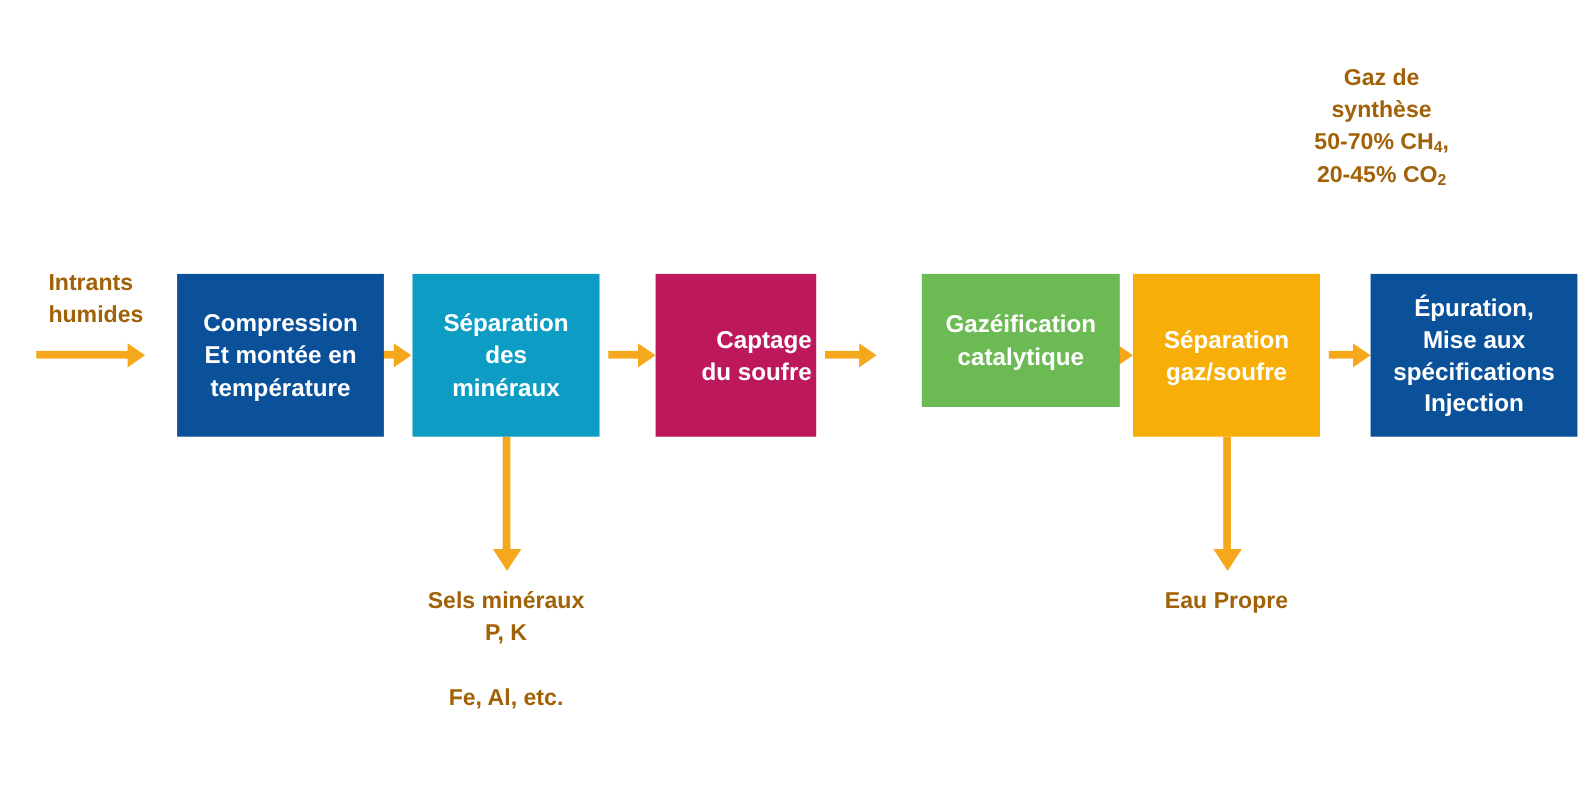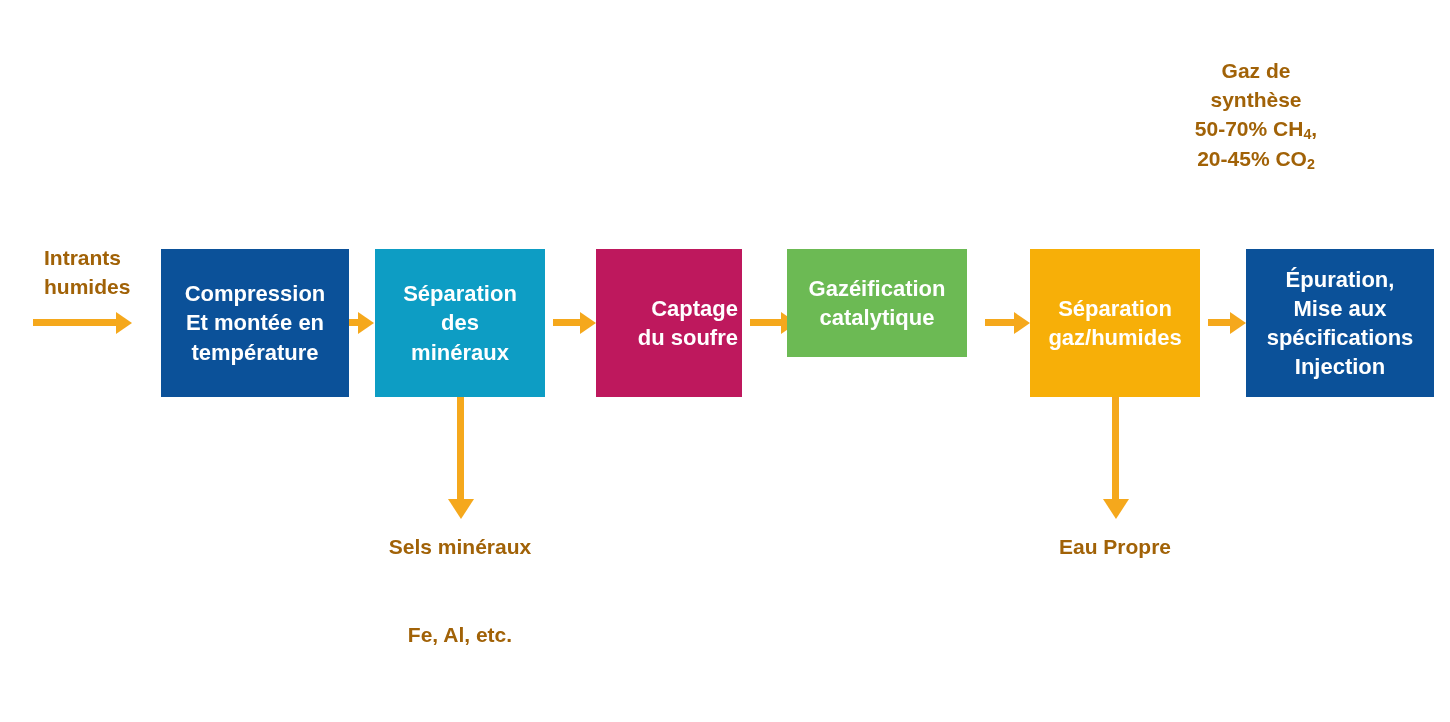--- a/index.html
+++ b/index.html
@@ -113,46 +113,47 @@
     <span class="ln">Séparation</span>
     <span class="ln">des</span>
     <span class="ln">minéraux</span>
   </div>
 
   <div class="box" style="left:596px; top:249px; width:146px; height:148px; background:#be185d;align-items:flex-end;">
     <span class="ln">Captage</span>
     <span class="ln">du soufre</span>
   </div>
 
-  <div class="box" style="left:787px; top:249px; width:180px; height:108px; background:#6cba54;">
+  <div class="box" style="left:838px; top:249px; width:180px; height:121px; background:#6cba54;">
     <span class="ln">Gazéification</span>
     <span class="ln">catalytique</span>
   </div>
 
   <div class="box" style="left:1030px; top:249px; width:170px; height:148px; background:#f7af08;">
     <span class="ln">Séparation</span>
-    <span class="ln">gaz/humides</span>
+    <span class="ln">gaz/soufre</span>
   </div>
 
   <div class="box" style="left:1246px; top:249px; width:188px; height:148px; background:#0b5199;">
     <span class="ln">Épuration,</span>
     <span class="ln">Mise aux</span>
     <span class="ln">spécifications</span>
     <span class="ln">Injection</span>
   </div>
 
   <div class="anno" style="left:1145px; top:57px; width:222px;">
     <span class="hd">Gaz de</span>
     <span class="hd">synthèse</span>
     <span class="sb"><span>50-70% CH</span><sub>4</sub><span>,</span></span>
     <span class="sb"><span>20-45% CO</span><sub>2</sub><span></span></span>
   </div>
 
   <div class="anno" style="left:340px; top:533px; width:240px;">
     <span class="hd">Sels minéraux</span>
+    <span class="sb">P, K</span>
   </div>
 
   <div class="anno" style="left:340px; top:621px; width:240px;">
     <span class="sb">Fe, Al, etc.</span>
   </div>
 
   <div class="anno" style="left:955px; top:533px; width:320px;">
     <span class="hd">Eau Propre</span>
   </div>
 

